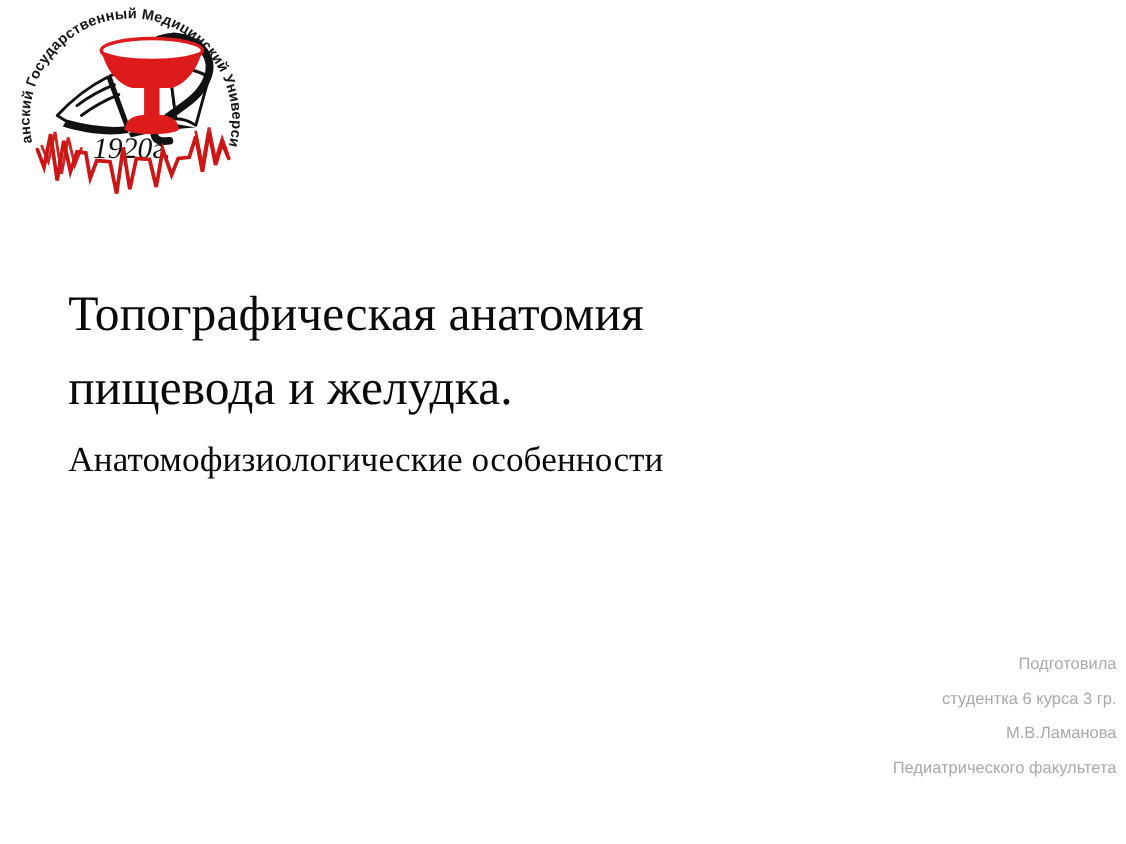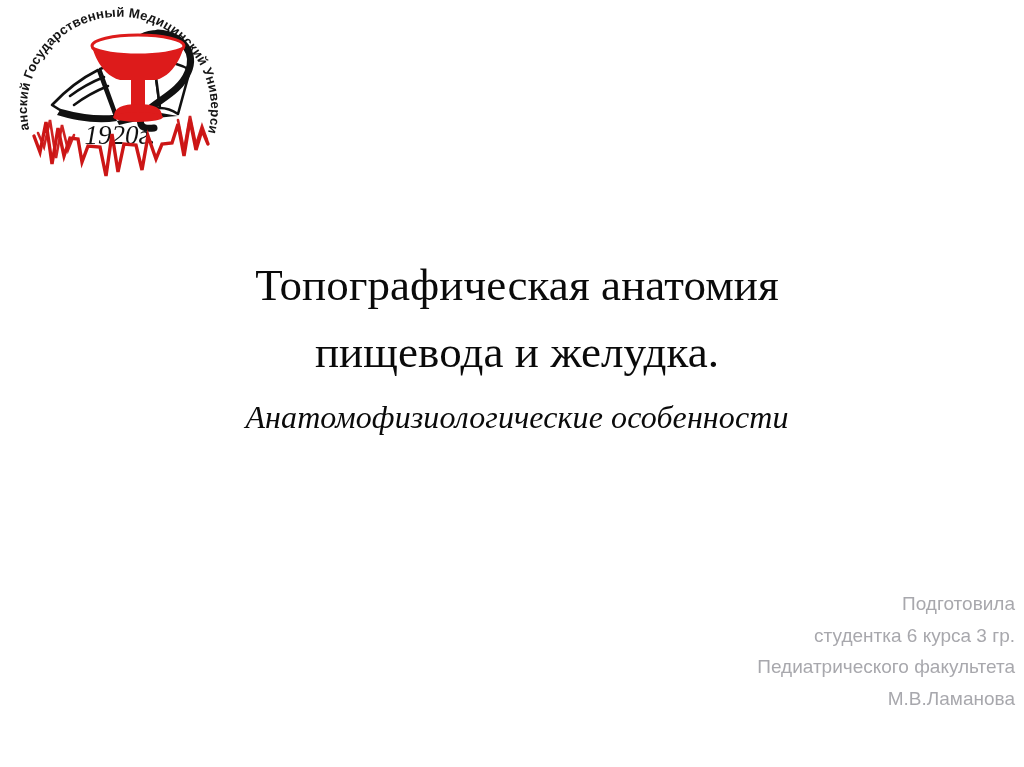--- a/index.html
+++ b/index.html
@@ -34,49 +34,47 @@
     width: 222px;
     height: 192px;
   }
 
   
   .title-block {
     position: absolute;
     left: 62px;
     top: 252px;
     width: 910px;
-    text-align: center;
   }
   .title-main {
     font-family: "Liberation Serif", "DejaVu Serif", serif;
     font-size: 45px;
     line-height: 1.48;
     color: #0a0a0a;
     letter-spacing: 0.1px;
   }
   .title-sub {
     font-family: "Liberation Serif", "DejaVu Serif", serif;
     font-size: 32px;
     line-height: 1.43;
     color: #0a0a0a;
     margin-top: 10px;
     letter-spacing: 0.1px;
-    font-style: italic;
   }
 
   
   .author-block {
     position: absolute;
     right: 9px;
     top: 588px;
     width: 560px;
     text-align: right;
     color: #a8a8ad;
     font-family: "Liberation Sans", sans-serif;
-    font-size: 19px;
+    font-size: 15px;
     line-height: 31.5px;
   }
   .author-line {
     display: block;
     white-space: nowrap;
   }
 </style>
 </head>
 <body>
 
@@ -139,17 +137,17 @@
       <div>пищевода и желудка.</div>
     </div>
     <div class="title-sub">
       <div>Анатомофизиологические особенности</div>
     </div>
   </div>
 
   <div class="author-block">
     <span class="author-line">Подготовила</span>
     <span class="author-line">студентка 6 курса 3 гр.</span>
+    <span class="author-line">М.В.Ламанова</span>
     <span class="author-line">Педиатрического факультета</span>
-    <span class="author-line">М.В.Ламанова</span>
   </div>
 
 </div>
 
 </body></html>

